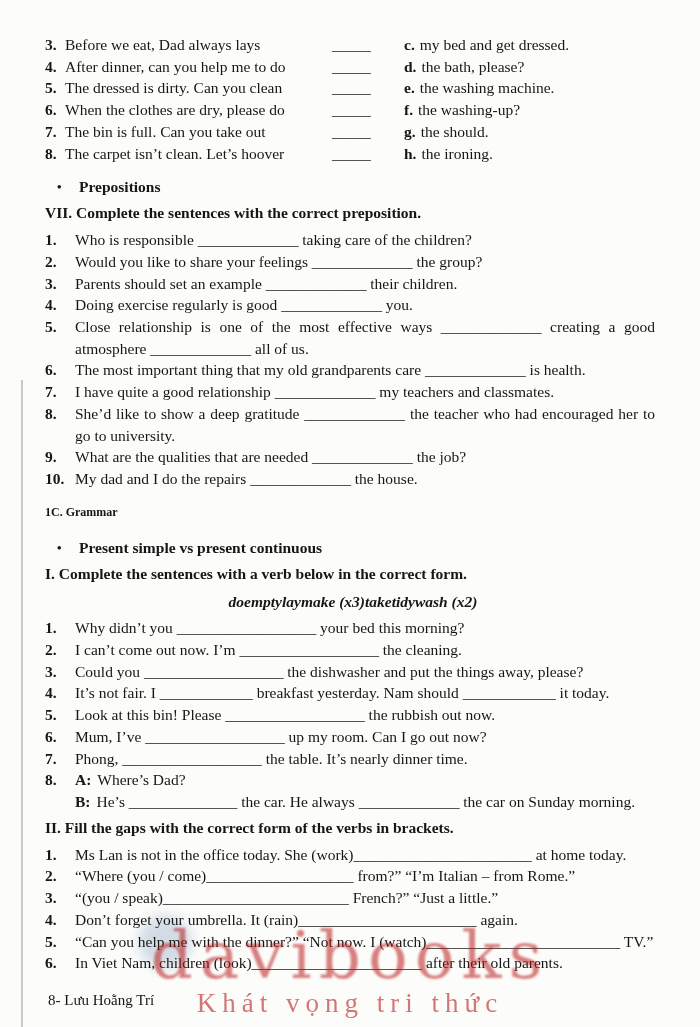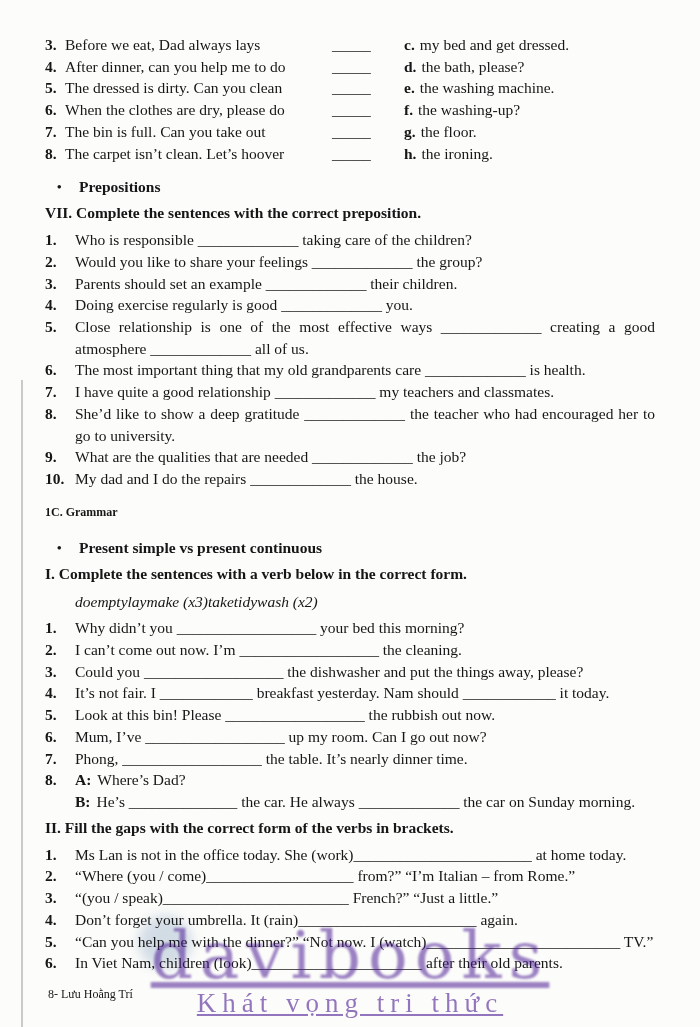--- a/index.html
+++ b/index.html
@@ -31,29 +31,29 @@
   .section-title { font-weight: bold; font-size: 12px; margin-top: 9px; line-height: 26px; }
 
   
   .ex-list { margin-top: 4px; }
   .item { display: flex; line-height: 21.7px; }
   .i-num { flex: 0 0 30px; font-weight: bold; }
   .i-text { flex: 1; text-align: justify; }
   .i-label { font-weight: bold; margin-right: 6px; }
 
   
-  .wordbank { display: flex; justify-content: flex-start; font-style: italic;
-              margin: 5px 2px 5px 30px; width: 556px; line-height: 21.7px; }
-
-  
-  .footer { position: absolute; left: 48px; bottom: 25px; font-size: 12px; z-index: 3; }
+  .wordbank { display: flex; justify-content: center; font-style: italic;
+              margin: 5px 2px 5px 30px; width: 556px; line-height: 21.7px; font-weight: bold; }
+
+  
+  .footer { position: absolute; left: 48px; bottom: 18px; font-size: 15px; z-index: 3; }
 
   
   .watermark { position: absolute; left: 0; right: 0; bottom: 8px; text-align: center;
-               pointer-events: none; z-index: 2; color: #4c1d95; text-decoration: underline; }
+               pointer-events: none; z-index: 2; color: #b91c1c; }
   .wm-brand { font-family: "DejaVu Serif", serif; font-size: 66px; letter-spacing: 7px;
               opacity: .55; filter: blur(1.2px); line-height: 70px; }
   .wm-slogan { font-size: 27px; letter-spacing: 6px; opacity: .6; filter: blur(.7px);
                margin-top: -4px; line-height: 32px; }
   .wm-logo { position: absolute; left: 138px; bottom: 58px; width: 54px; height: 54px;
              border-radius: 50%; background: #aabdd2; opacity: .5; filter: blur(6px); }
 
   
   .scan-line { position: absolute; left: 21px; top: 380px; bottom: 0; width: 1.5px;
                background: #c9c9c6; z-index: 0; }
@@ -88,21 +88,21 @@
       <div class="m-row">
         <span class="m-num">6.</span>
         <span class="m-text">When the clothes are dry, please do</span>
         <span class="m-blank">_____</span>
         <span class="m-ans"><span class="m-letter">f.</span><span>the washing-up?</span></span>
       </div>
       <div class="m-row">
         <span class="m-num">7.</span>
         <span class="m-text">The bin is full. Can you take out</span>
         <span class="m-blank">_____</span>
-        <span class="m-ans"><span class="m-letter">g.</span><span>the floor.</span></span>
+        <span class="m-ans"><span class="m-letter">g.</span><span>the should.</span></span>
       </div>
       <div class="m-row">
         <span class="m-num">8.</span>
         <span class="m-text">The carpet isn’t clean. Let’s hoover</span>
         <span class="m-blank">_____</span>
         <span class="m-ans"><span class="m-letter">h.</span><span>the ironing.</span></span>
       </div>
     </section>
 
     <section>

